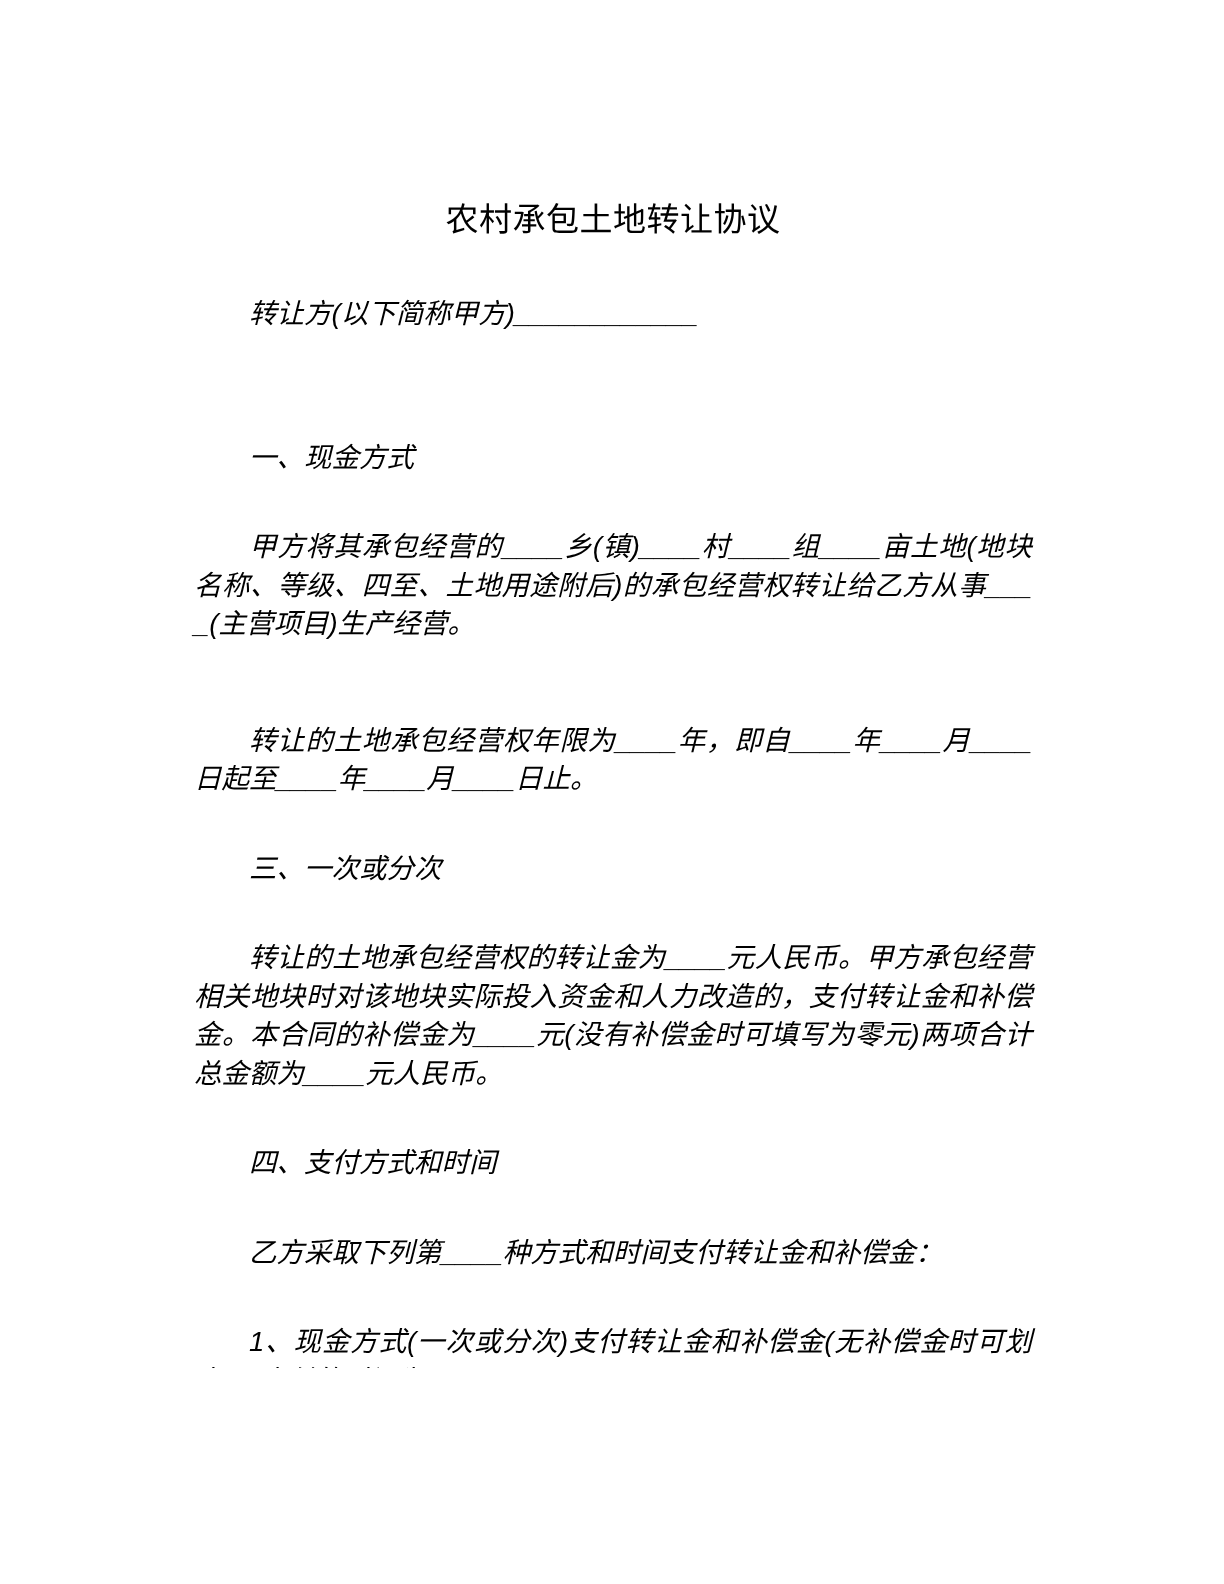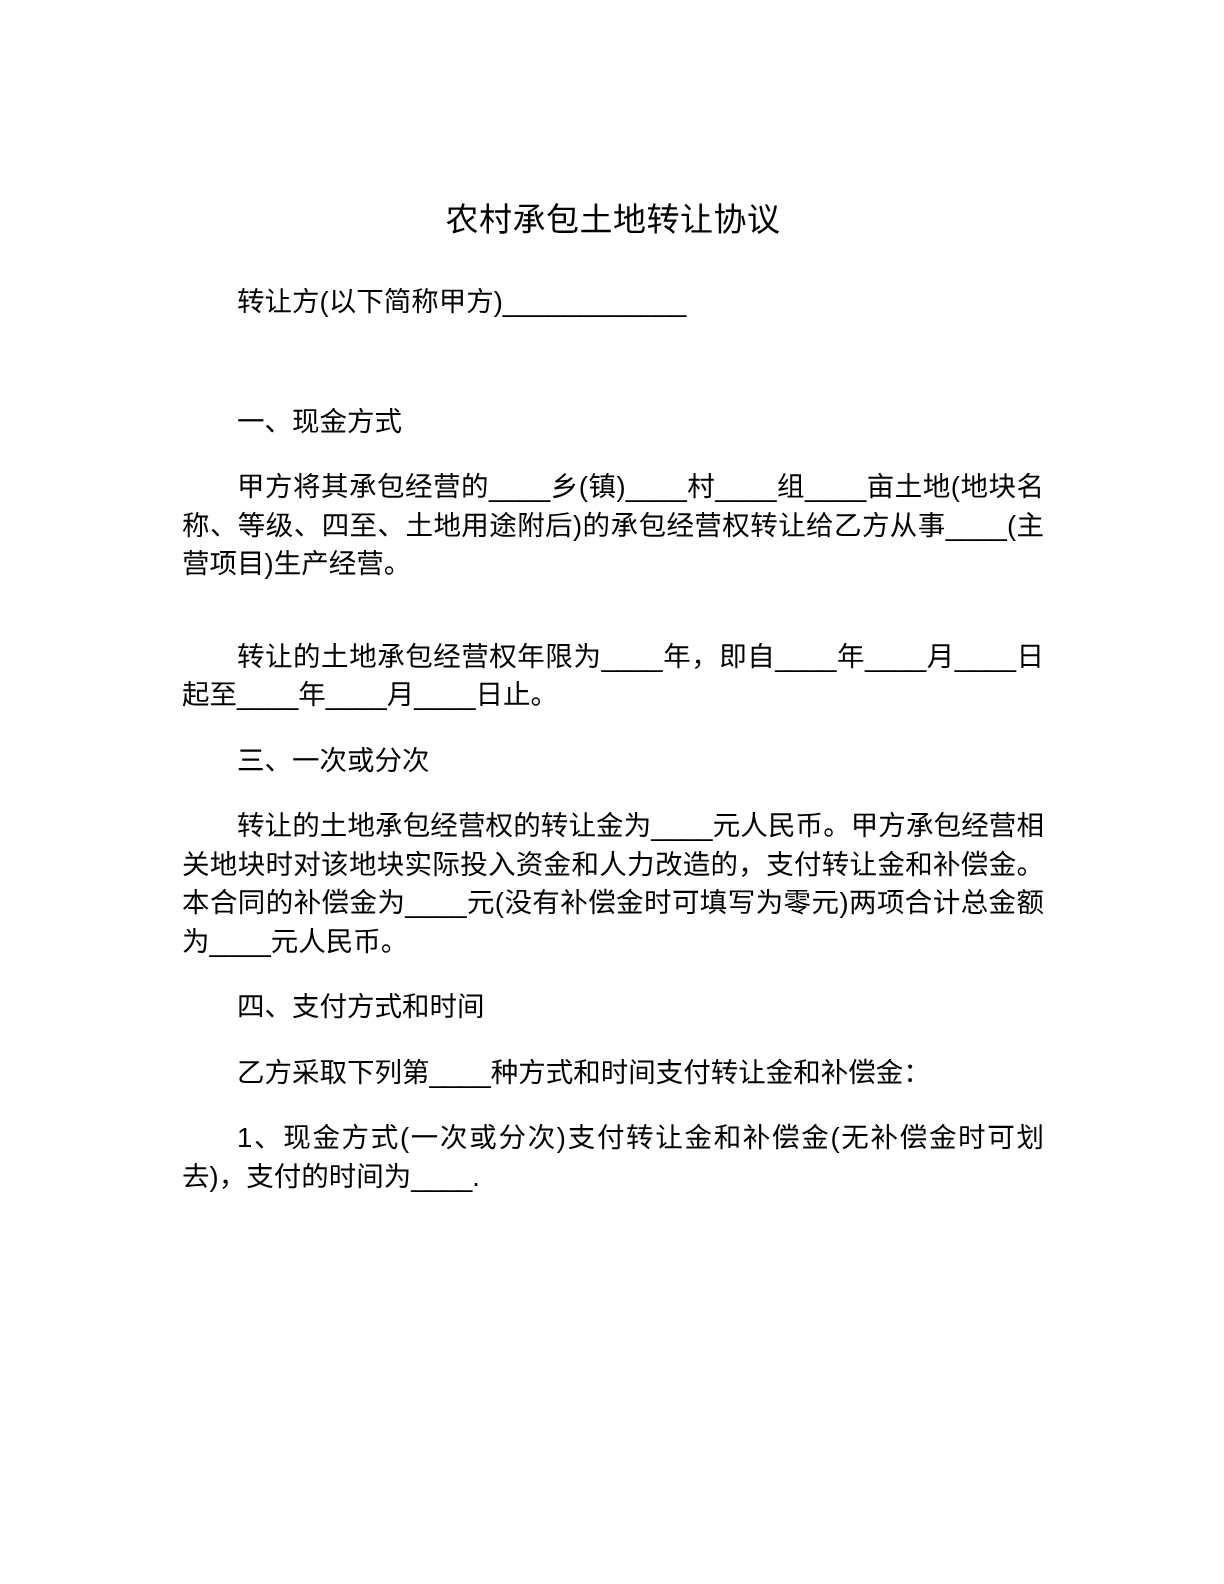--- a/index.html
+++ b/index.html
@@ -34,26 +34,27 @@
     line-height: 40px;
     font-weight: 400;
     margin: 0;
     padding-top: 200px;
     letter-spacing: 0.5px;
     white-space: nowrap;
   }
   .para {
     font-size: 27.5px;
     line-height: 38.5px;
-    margin: 0;
+    margin: 12px;
     padding: 0;
     text-align: justify;
     text-justify: inter-ideograph;
     word-break: break-all;
     letter-spacing: 0px;
+    font-style: italic;
   }
   .indent {
     text-indent: 2em;
   }
   .spacer-lg { height: 43px; }
   .spacer-md { height: 27px; }
 </style>
 </head>
 <body>
 

